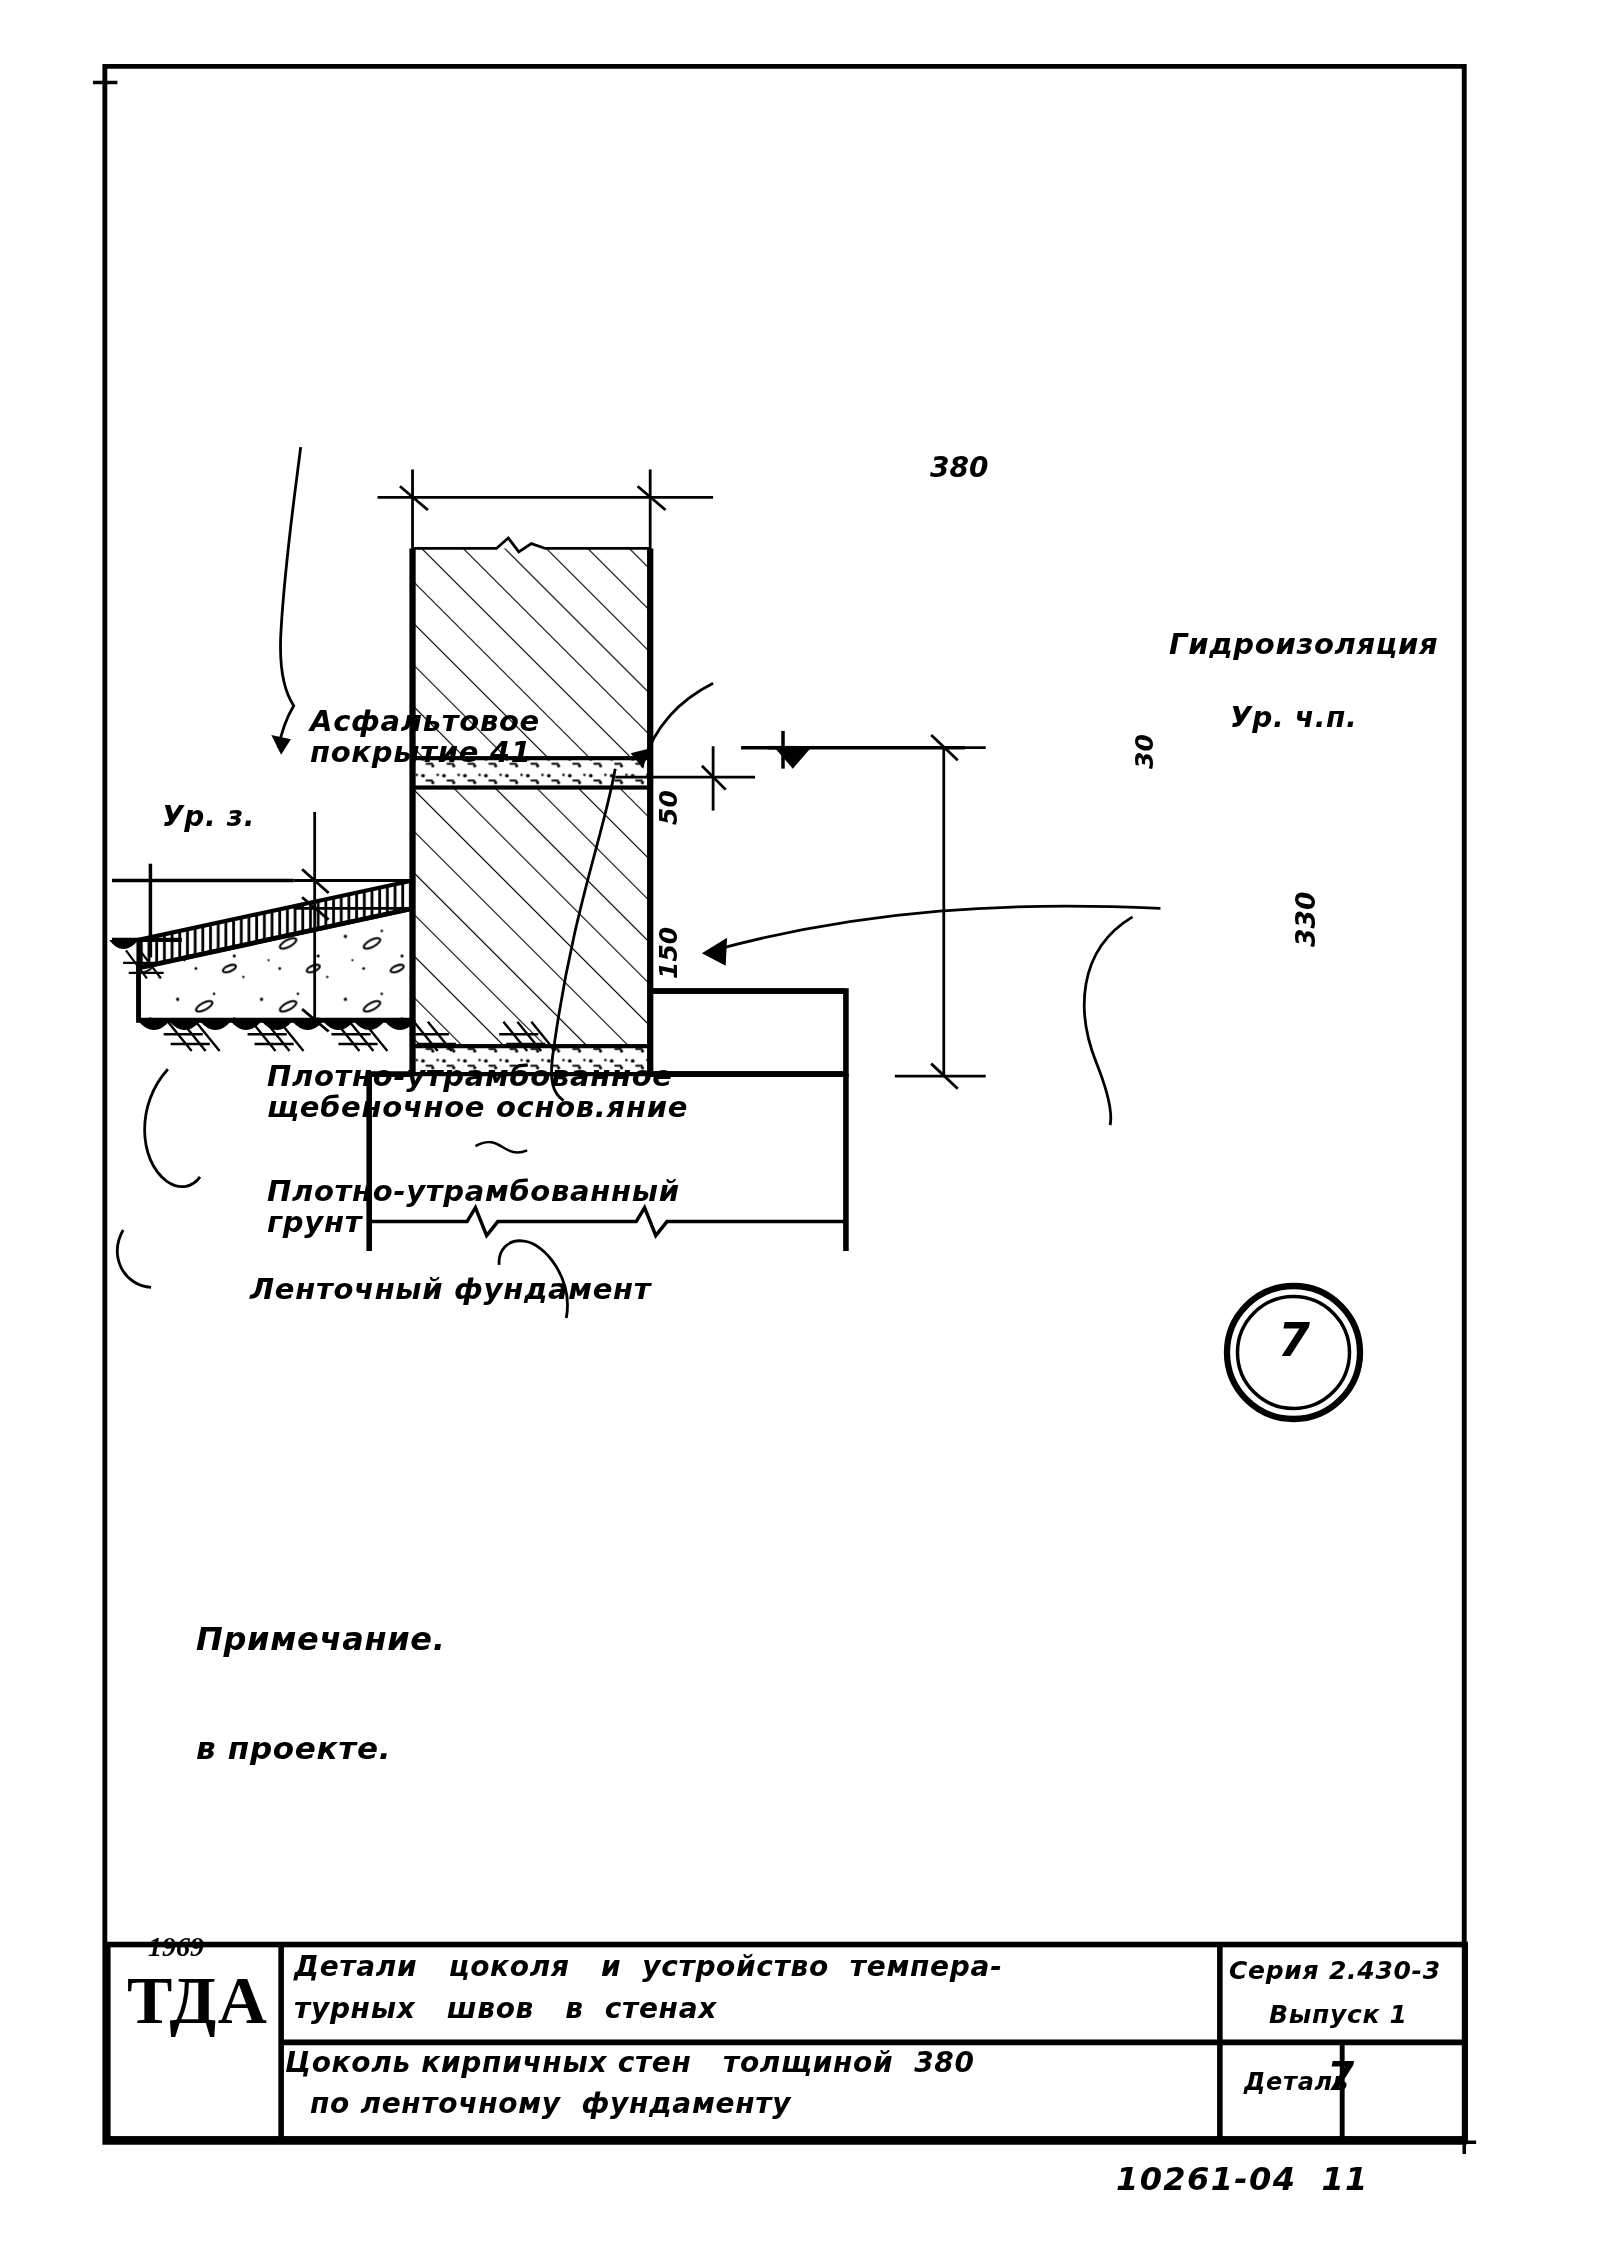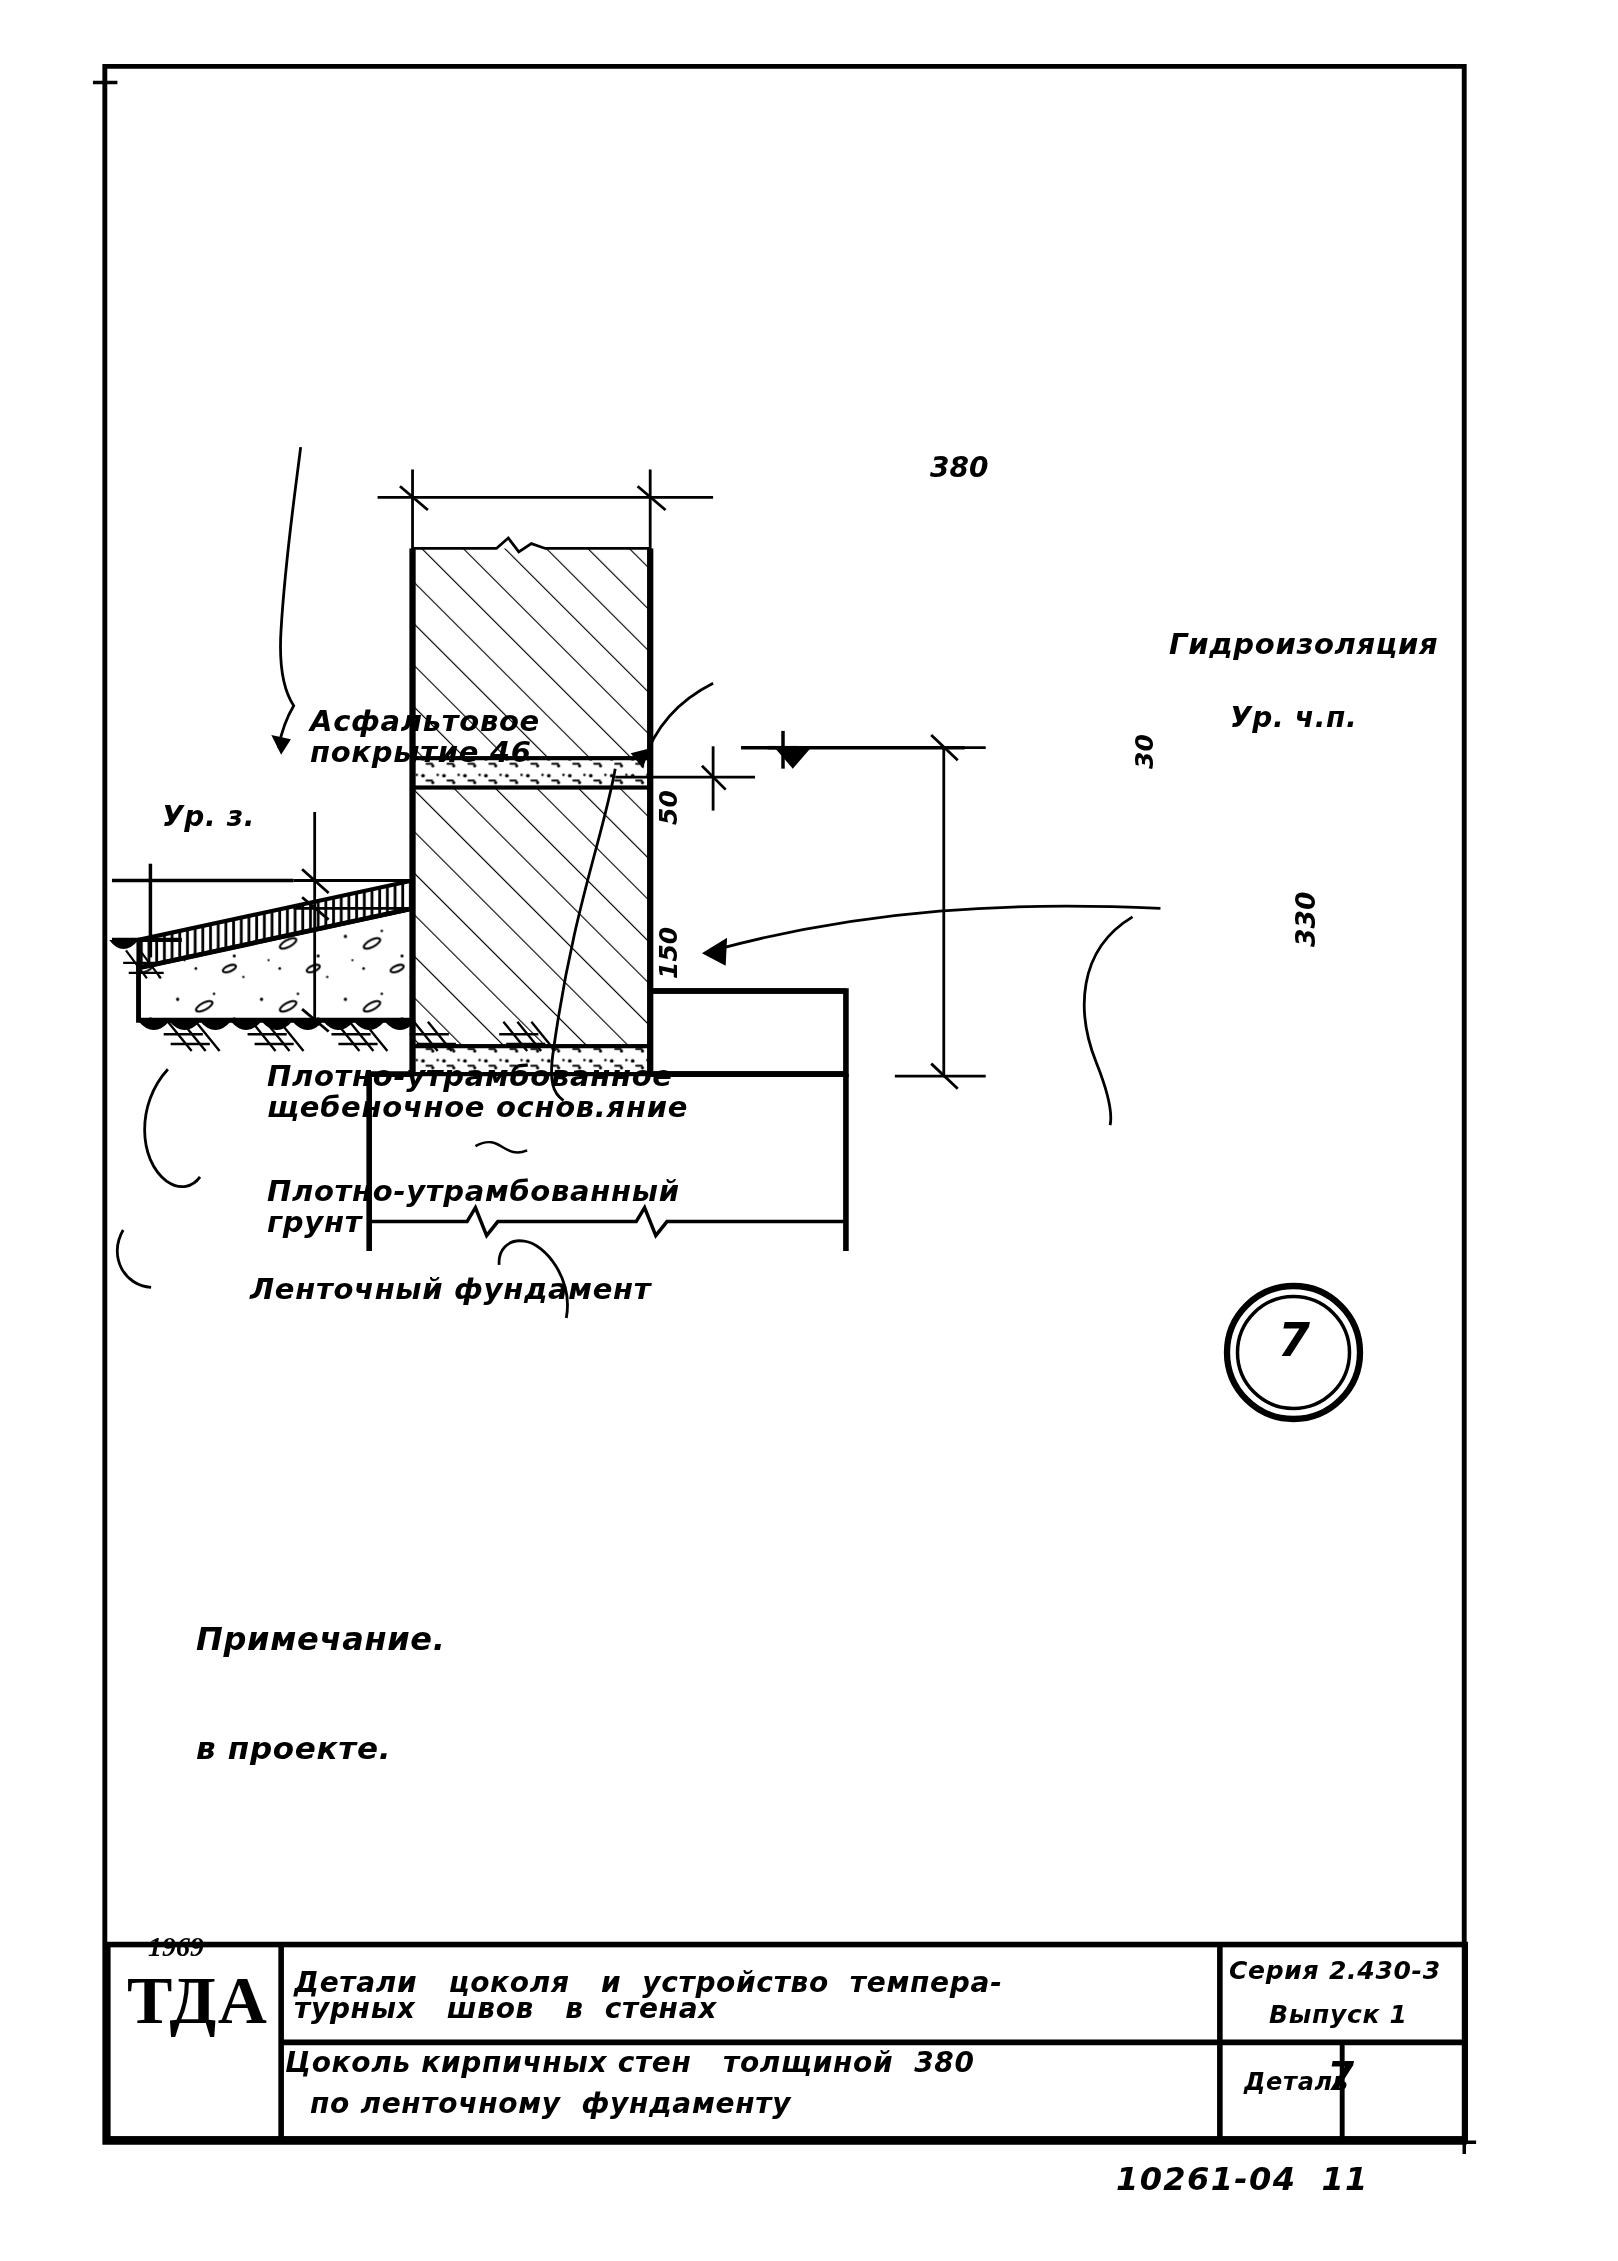--- a/index.html
+++ b/index.html
@@ -184,21 +184,21 @@
 
   <div class="abs dim vert" style="left:1130px;top:769px;font-size:25px;transform:rotate(-90deg);">30</div>
 
   <div class="abs dim vert" style="left:1290px;top:947px;font-size:26.6px;transform:rotate(-90deg);">330</div>
 
   <div class="abs hand" style="left:162px;top:802px;font-size:28px;">Ур. з.</div>
 
   <div class="abs hand" style="left:1230px;top:703px;font-size:28px;">Ур. ч.п.</div>
 
   <div class="abs hand" style="left:310px;top:706px;font-size:29px;">Асфальтовое
-покрытие 46</div>
+покрытие 41</div>
 
   <div class="abs hand" style="left:1169px;top:629px;font-size:29px;">Гидроизоляция</div>
 
   <div class="abs hand" style="left:267px;top:1061px;font-size:29px;">Плотно-утрамбованное
 щебеночное основ.яние</div>
 
   <div class="abs hand" style="left:267px;top:1176px;font-size:29px;">Плотно-утрамбованный
 грунт</div>
 
   <div class="abs hand" style="left:250px;top:1274px;font-size:29px;">Ленточный фундамент</div>
@@ -222,21 +222,21 @@
     <line x1="1595" y1="12" x2="1595" y2="290" stroke="#000" stroke-width="8"></line>
 
     <line x1="252" y1="152" x2="1946" y2="152" stroke="#000" stroke-width="8"></line>
 
     <line x1="1770" y1="152" x2="1770" y2="290" stroke="#000" stroke-width="7"></line>
   </svg>
 
   <div class="abs logo" style="left:127px;top:1961px;font-size:68px;letter-spacing:1.4px;">ТДА</div>
   <div class="abs dim" style="left:148px;top:1931px;font-size:28px;font-family:Liberation Serif, serif;">1969</div>
 
-  <div class="abs hand" style="left:294px;top:1952px;font-size:28px;margin-top:16px;">Детали   цоколя   и  устройство  темпера-</div>
+  <div class="abs hand" style="left:294px;top:1952px;font-size:28px;">Детали   цоколя   и  устройство  темпера-</div>
   <div class="abs hand" style="left:294px;top:1994px;font-size:28px;">турных   швов   в  стенах</div>
 
   <div class="abs hand" style="left:285px;top:2048px;font-size:28px;text-align:center;">Цоколь кирпичных стен   толщиной  380</div>
   <div class="abs hand" style="left:310px;top:2089px;font-size:28px;">по ленточному  фундаменту</div>
 
   <div class="abs hand" style="left:1229px;top:1957px;font-size:25px;">Серия</div>
   <div class="abs hand" style="left:1329px;top:1957px;font-size:25px;">2.430-3</div>
   <div class="abs hand" style="left:1229px;top:2001px;font-size:25px;margin-left:40px;">Выпуск 1</div>
 
   <div class="abs hand" style="left:1244px;top:2070px;font-size:24px;">Деталь</div>

